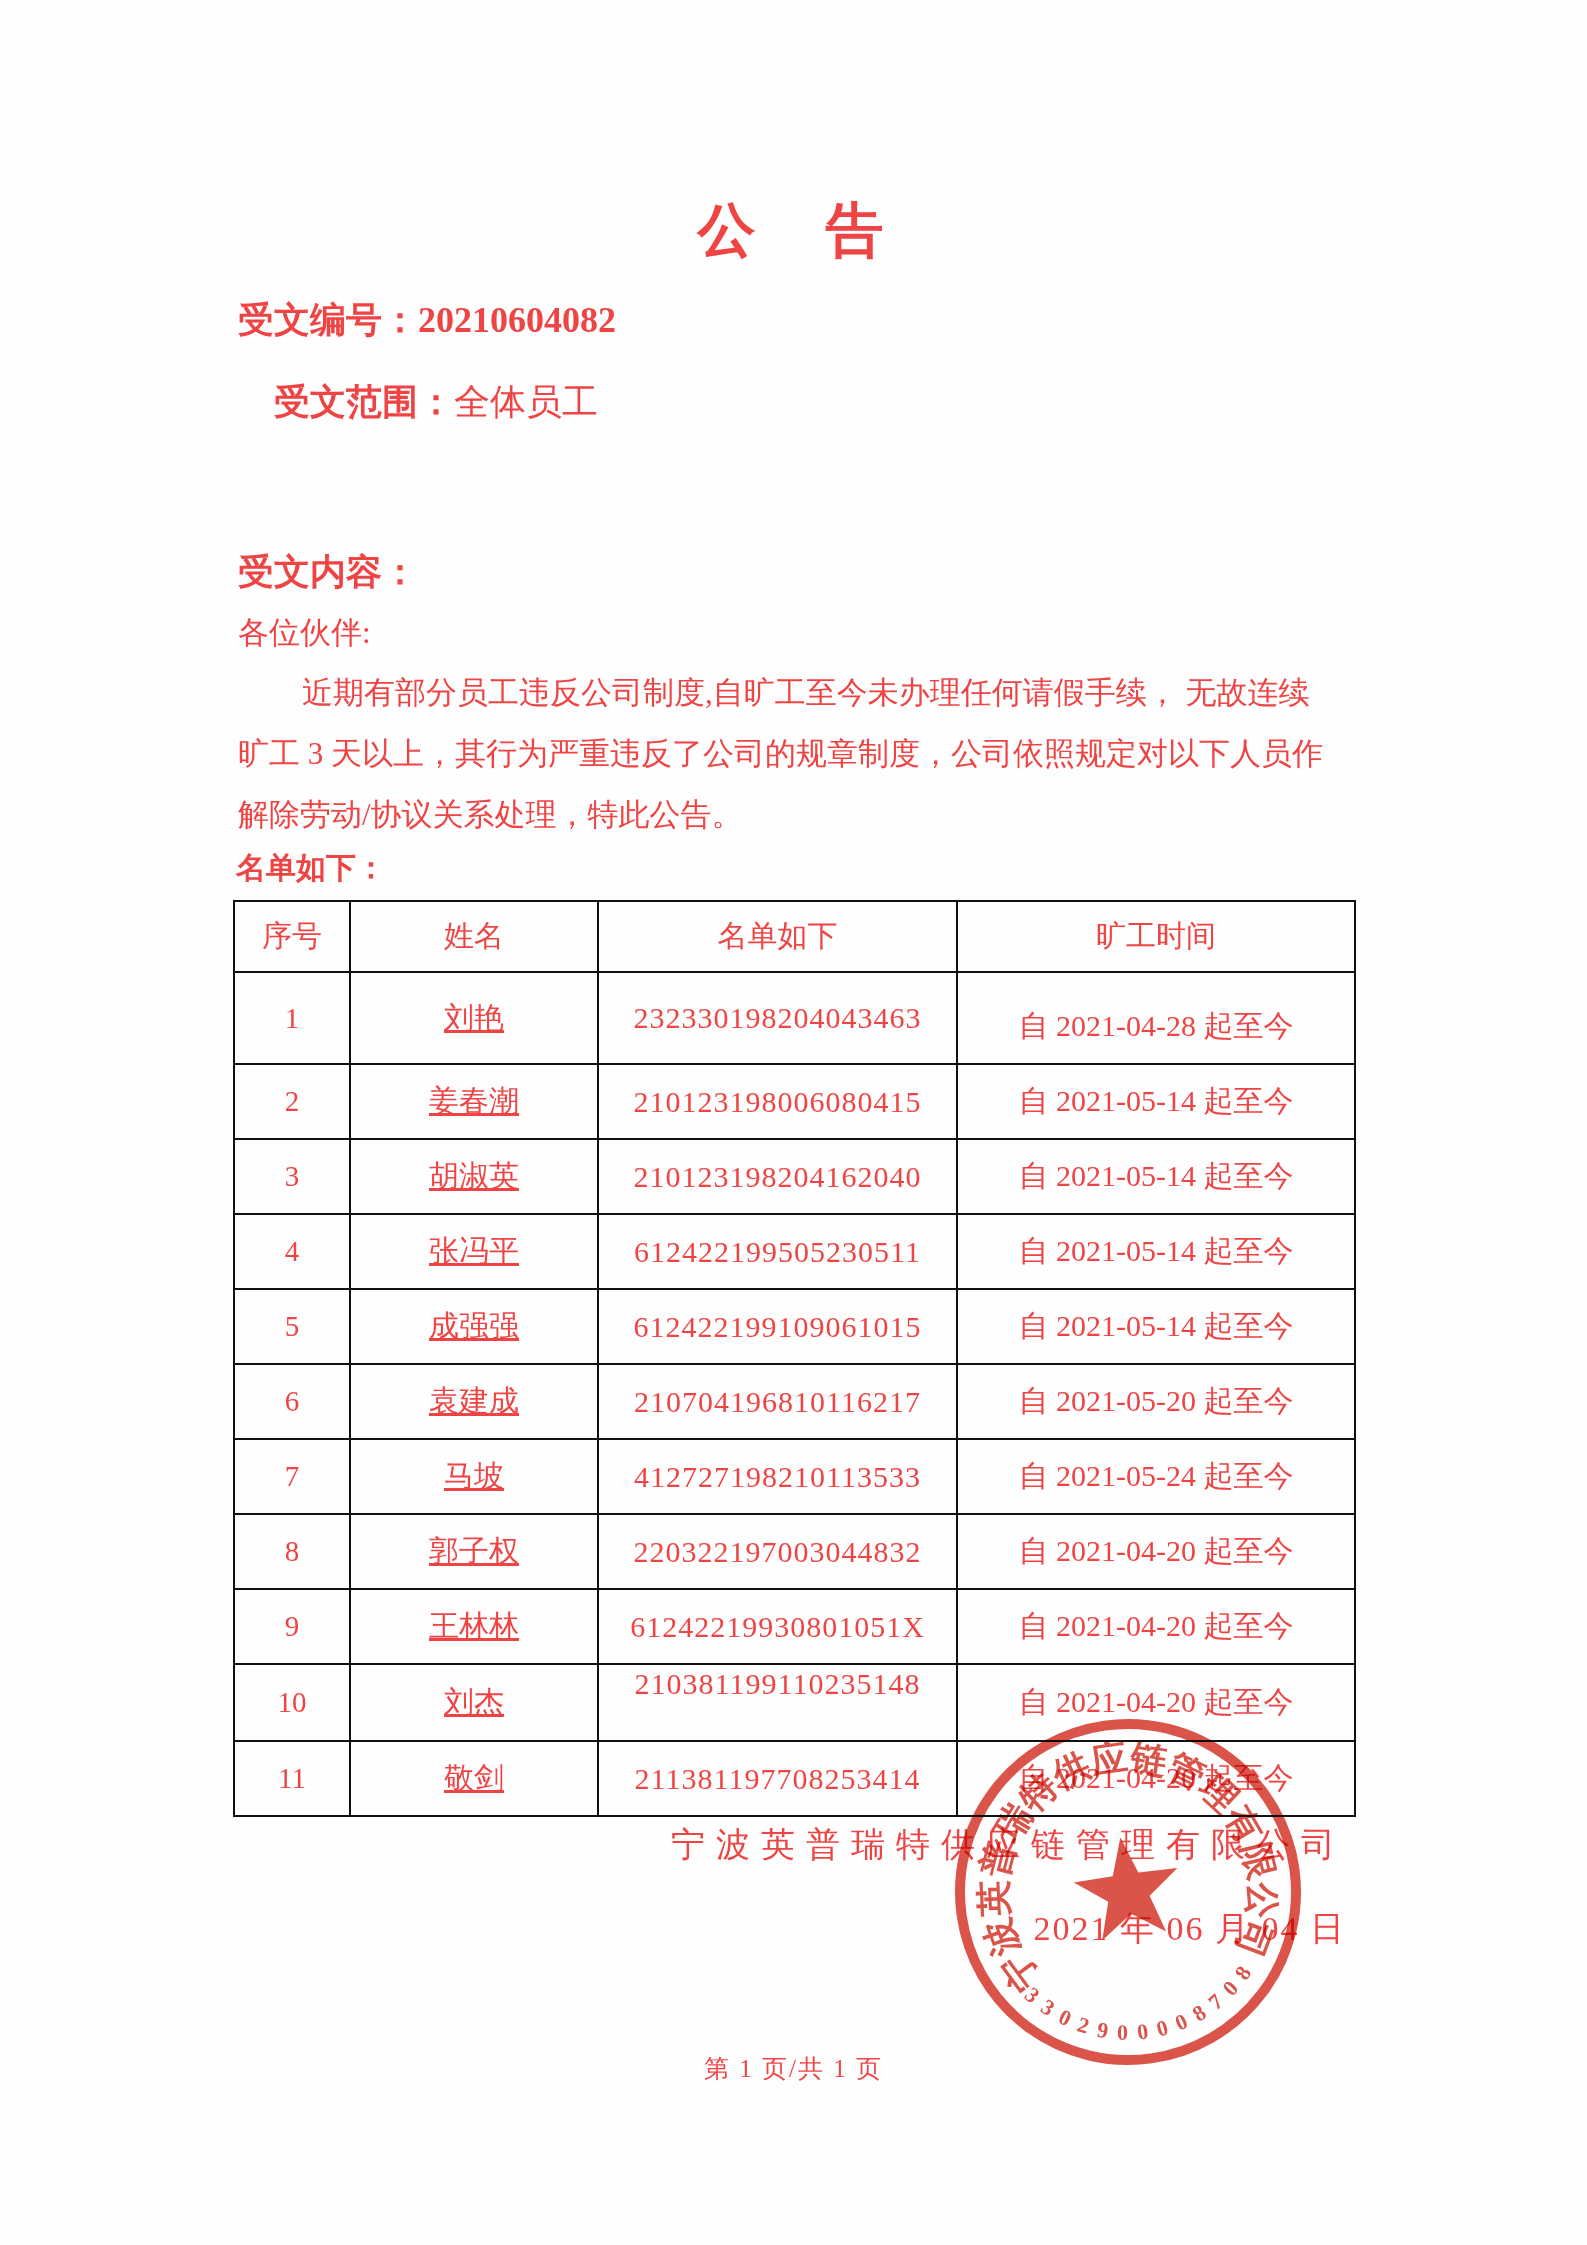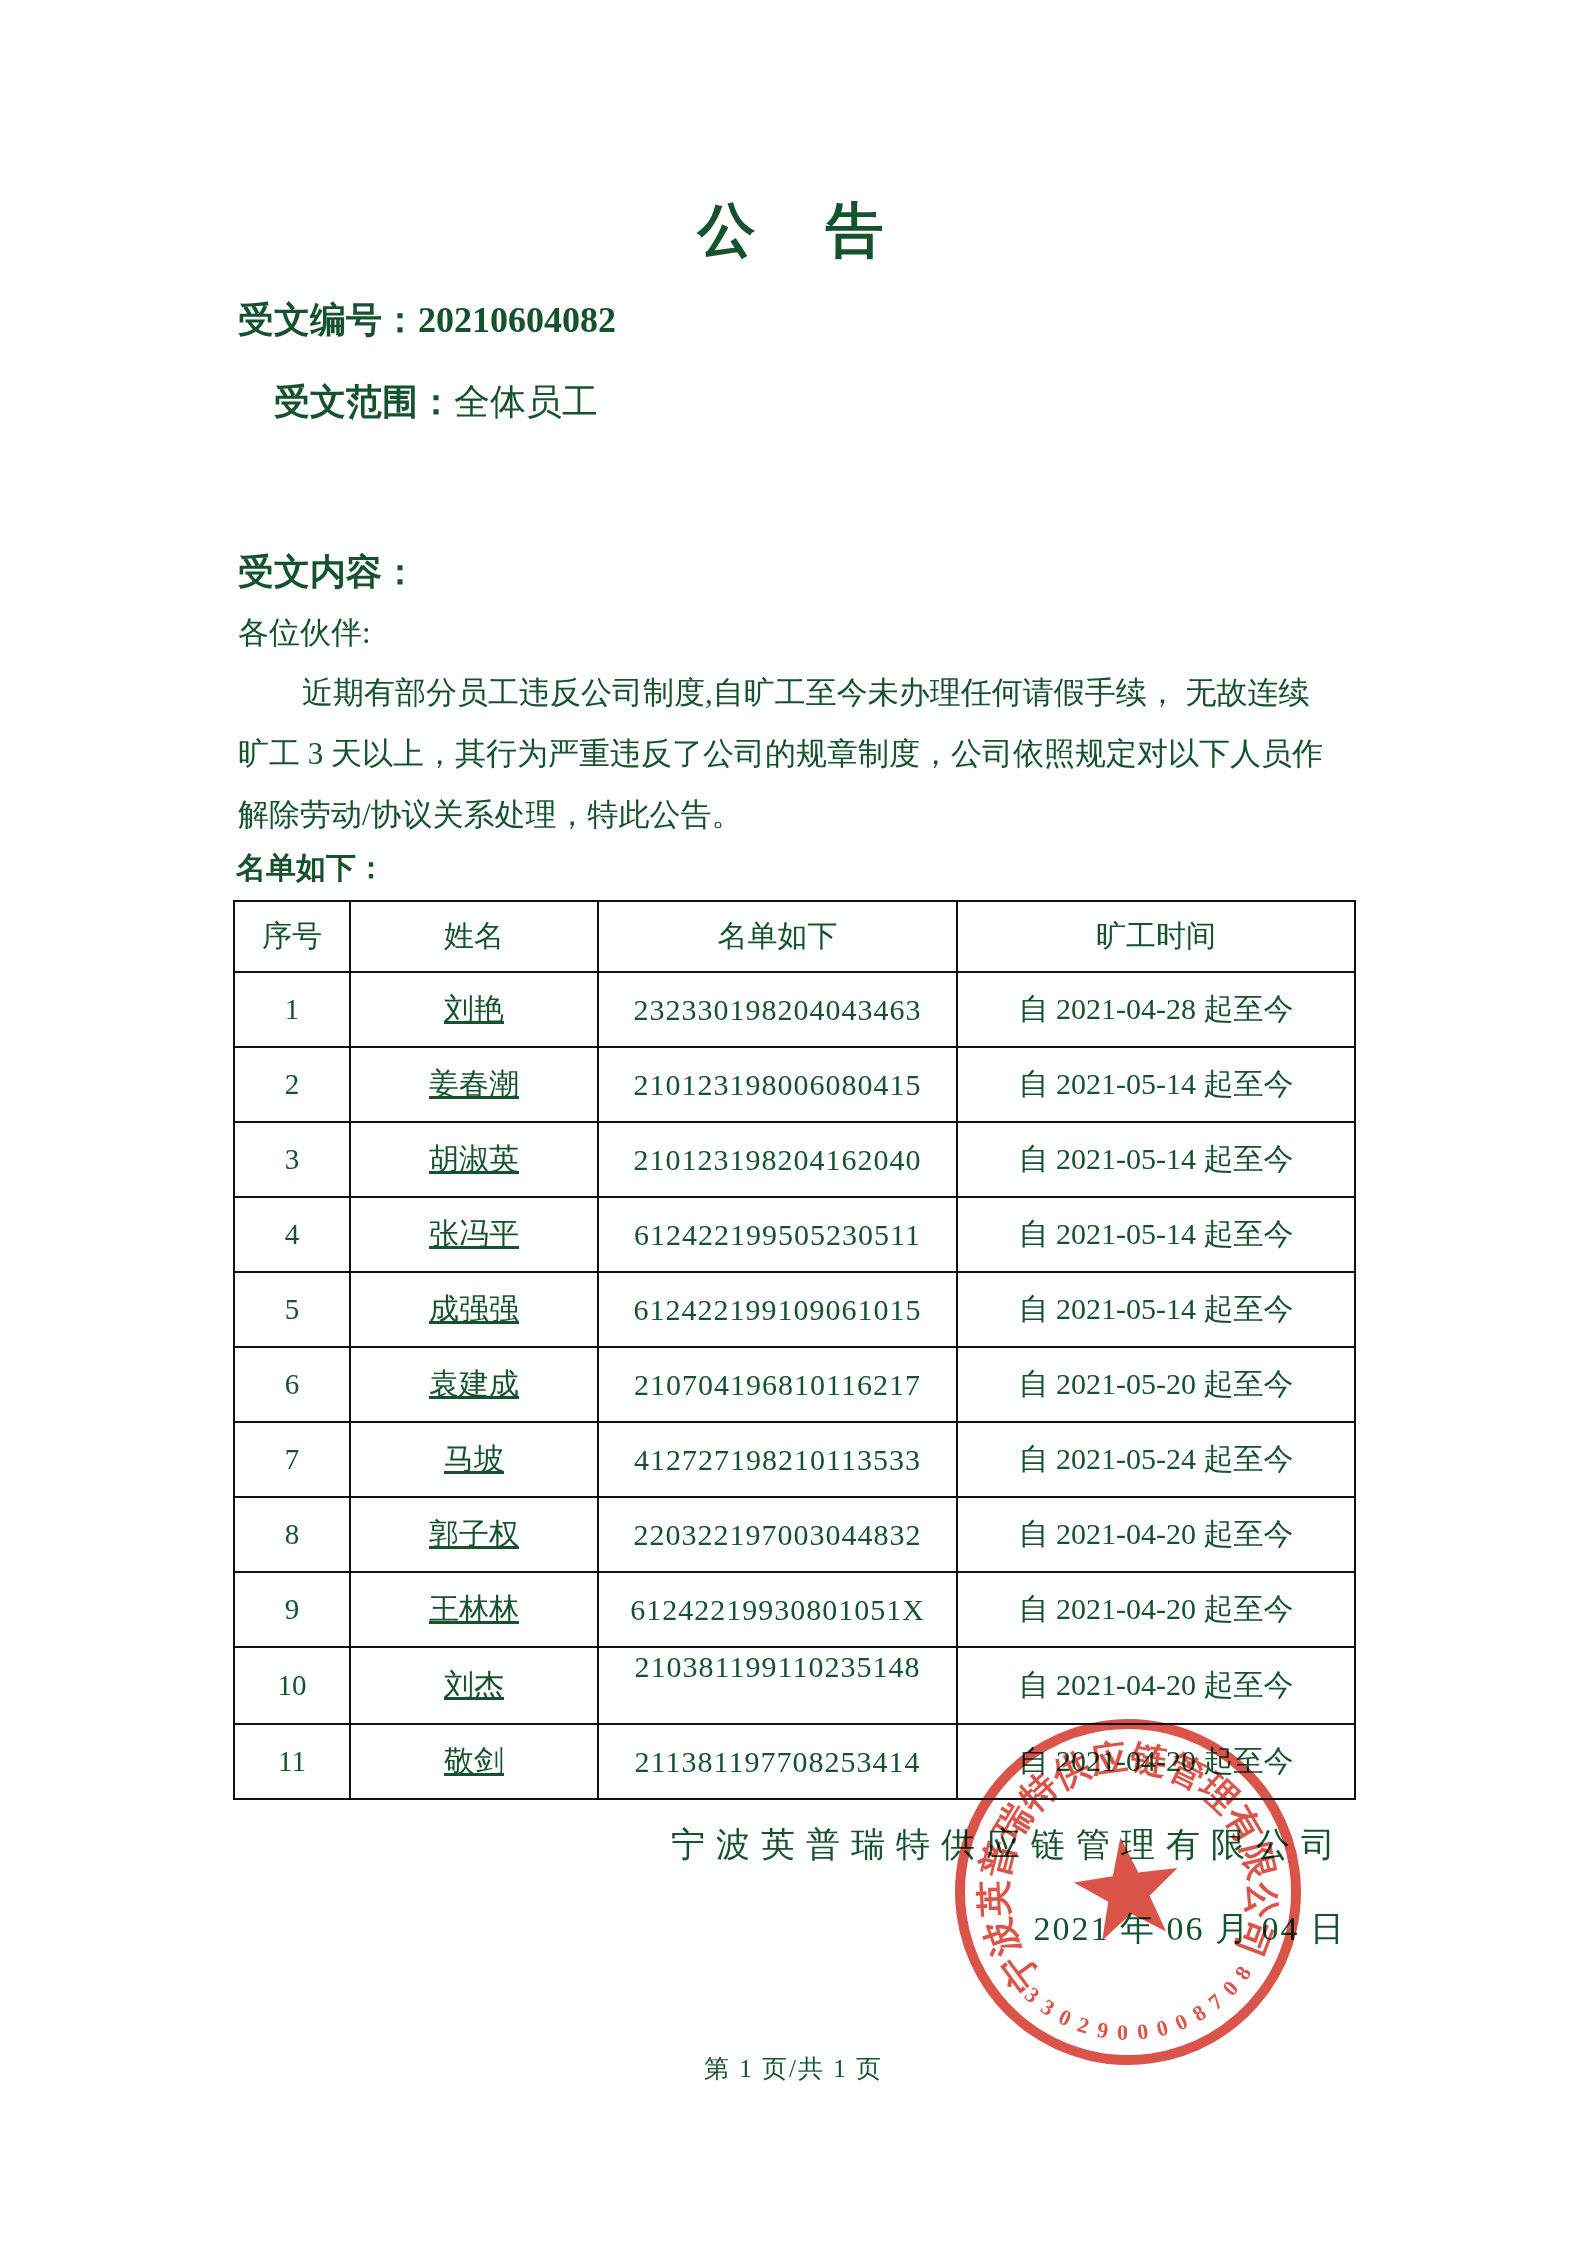--- a/index.html
+++ b/index.html
@@ -3,21 +3,21 @@
 <meta charset="utf-8">
 <style>
   html,body { margin:0; padding:0; background:#ffffff; }
   .page {
     position:relative;
     width:1587px; height:2245px;
     margin:0 auto;
     background:#fefefe;
     outline:1px solid #cccccc;
     font-family:"Liberation Serif", serif;
-    color:#14532d;
+    color:#ef4444;
     overflow:hidden;
   }
   .doc-title {
     position:absolute; top:192px; left:0; width:100%;
     text-align:center;
     font-size:58px; font-weight:bold;
     letter-spacing:6px;
   }
   .meta-row { position:absolute; left:238px; font-size:36px; white-space:nowrap; }
   .meta-row .meta-label { font-weight:bold; }
@@ -47,21 +47,21 @@
     font-weight:normal;
     overflow:hidden;
     margin-top:20px;
   }
   table.roster th { height:69px; font-size:30px; }
   table.roster td { height:73px; }
   td.seq  { font-size:29px; font-weight:bold; }
   td.name { font-size:30px;text-decoration:underline; }
   td.idnum{ font-size:30px; letter-spacing:1px; }
   td.date { font-size:30px; font-weight:bold; vertical-align:top; padding-top:4px; }
-  tbody tr:first-child td.date { vertical-align:middle; padding-top:0; }
+  tbody tr:first-child td.date { vertical-align:middle; padding-top:17px; }
   tbody tr:nth-child(10) td.idnum { vertical-align:top; padding-top:2px; }
 
   .company-line {
     position:absolute; left:233px; top:1822px; width:1113px;
     text-align:right; font-size:34px; letter-spacing:11px;
     white-space:nowrap;
   }
   .date-line {
     position:absolute; left:233px; top:1906px; width:1113px;
     text-align:right; font-size:34px; letter-spacing:2px;

